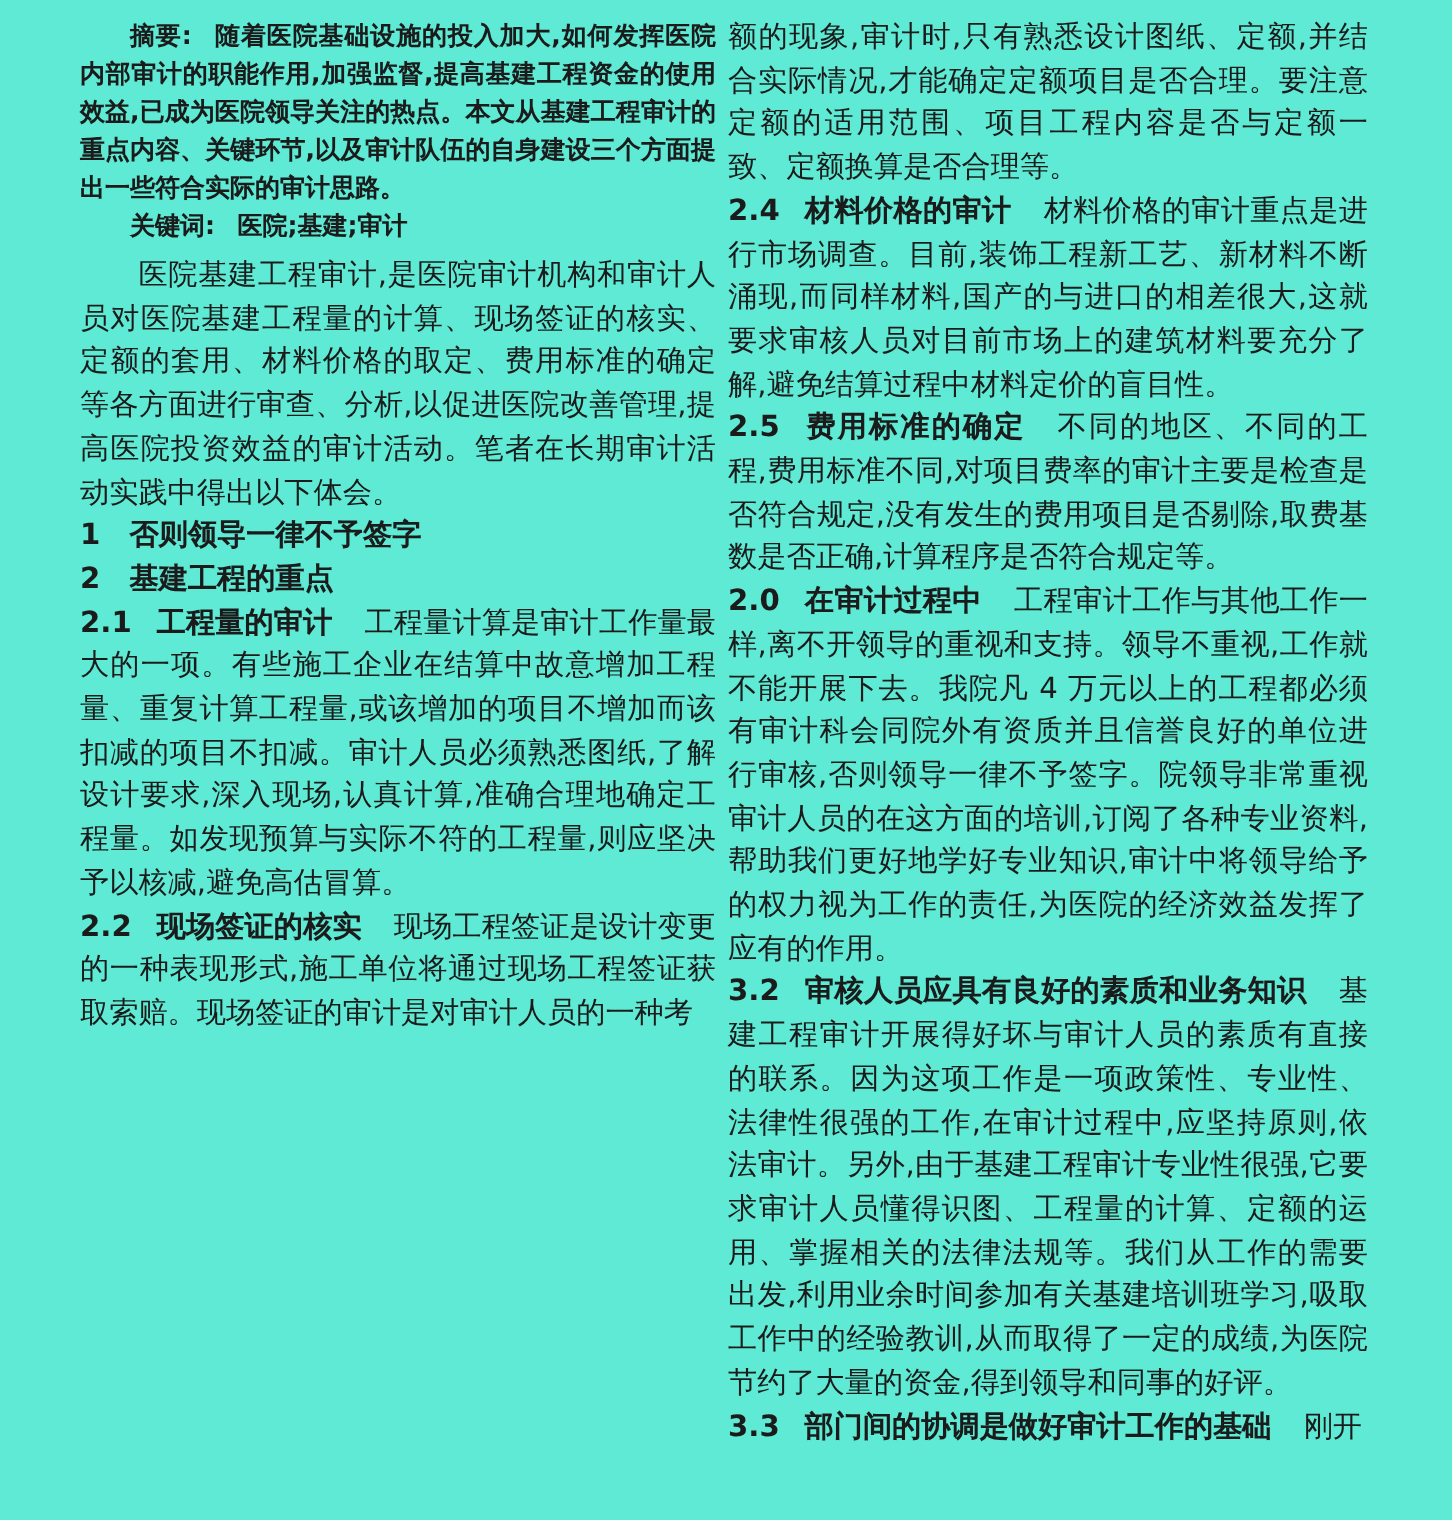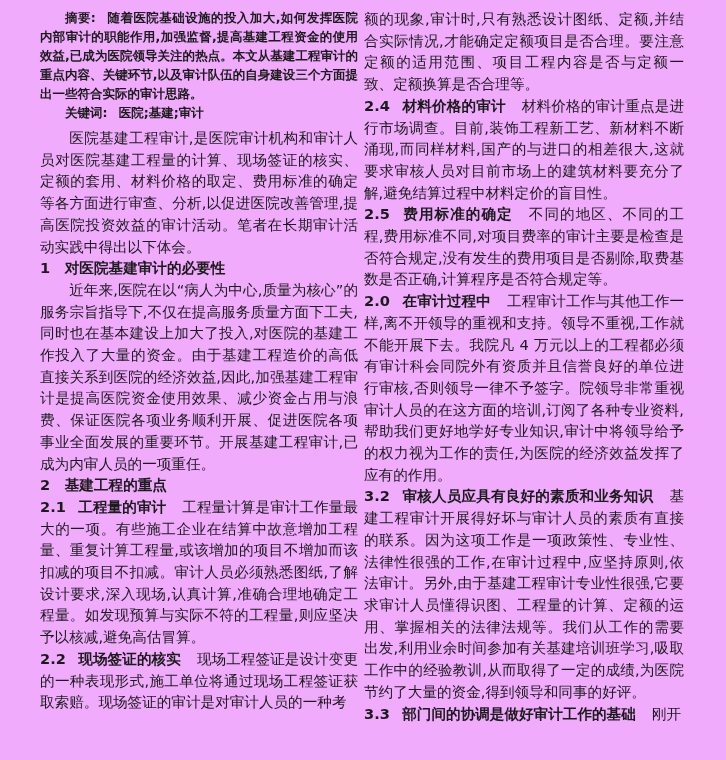--- a/index.html
+++ b/index.html
@@ -1,21 +1,21 @@
 <!DOCTYPE html>
 <html><head>
 <meta charset="utf-8">
 <style>
   html, body { margin: 0; padding: 0; background: #e8e8e6; }
   .page {
     position: relative;
     width: 726px;
     height: 760px;
     margin: 0 auto;
-    background: #f0abfc;
+    background: #5eead4;
     overflow: hidden;
     font-family: "DejaVu Sans", sans-serif;
     color: #1b1b1b;
   }
   .col { position: absolute; top: 8px; }
   .col-left  { left: 40px;  width: 318px; }
   .col-right { left: 364px; width: 320px; }
 
   
   .abstract-block {
@@ -63,23 +63,22 @@
       </p>
       <p>
         <span class="inline-label">关键词:</span><span>医院;基建;审计</span>
       </p>
     </div>
 
     <div class="body-block">
       <p class="para">医院基建工程审计,是医院审计机构和审计人员对医院基建工程量的计算、现场签证的核实、定额的套用、材料价格的取定、费用标准的确定等各方面进行审查、分析,以促进医院改善管理,提高医院投资效益的审计活动。笔者在长期审计活动实践中得出以下体会。</p>
 
       <p class="sec-heading">
-        <span class="sec-num">1</span><span>对医院基建审计的必要性</span>
+        <span class="sec-num">1</span><span>否则领导一律不予签字</span>
       </p>
-      <p class="para">近年来,医院在以“病人为中心,质量为核心”的服务宗旨指导下,不仅在提高服务质量方面下工夫,同时也在基本建设上加大了投入,对医院的基建工作投入了大量的资金。由于基建工程造价的高低直接关系到医院的经济效益,因此,加强基建工程审计是提高医院资金使用效果、减少资金占用与浪费、保证医院各项业务顺利开展、促进医院各项事业全面发展的重要环节。开展基建工程审计,已成为内审人员的一项重任。</p>
 
       <p class="sec-heading">
         <span class="sec-num">2</span><span>基建工程的重点</span>
       </p>
 
       <p class="sub">
         <span class="sub-num">2.1</span><span class="sub-title">工程量的审计</span><span>工程量计算是审计工作量最大的一项。有些施工企业在结算中故意增加工程量、重复计算工程量,或该增加的项目不增加而该扣减的项目不扣减。审计人员必须熟悉图纸,了解设计要求,深入现场,认真计算,准确合理地确定工程量。如发现预算与实际不符的工程量,则应坚决予以核减,避免高估冒算。</span>
       </p>
 
       <p class="sub">

